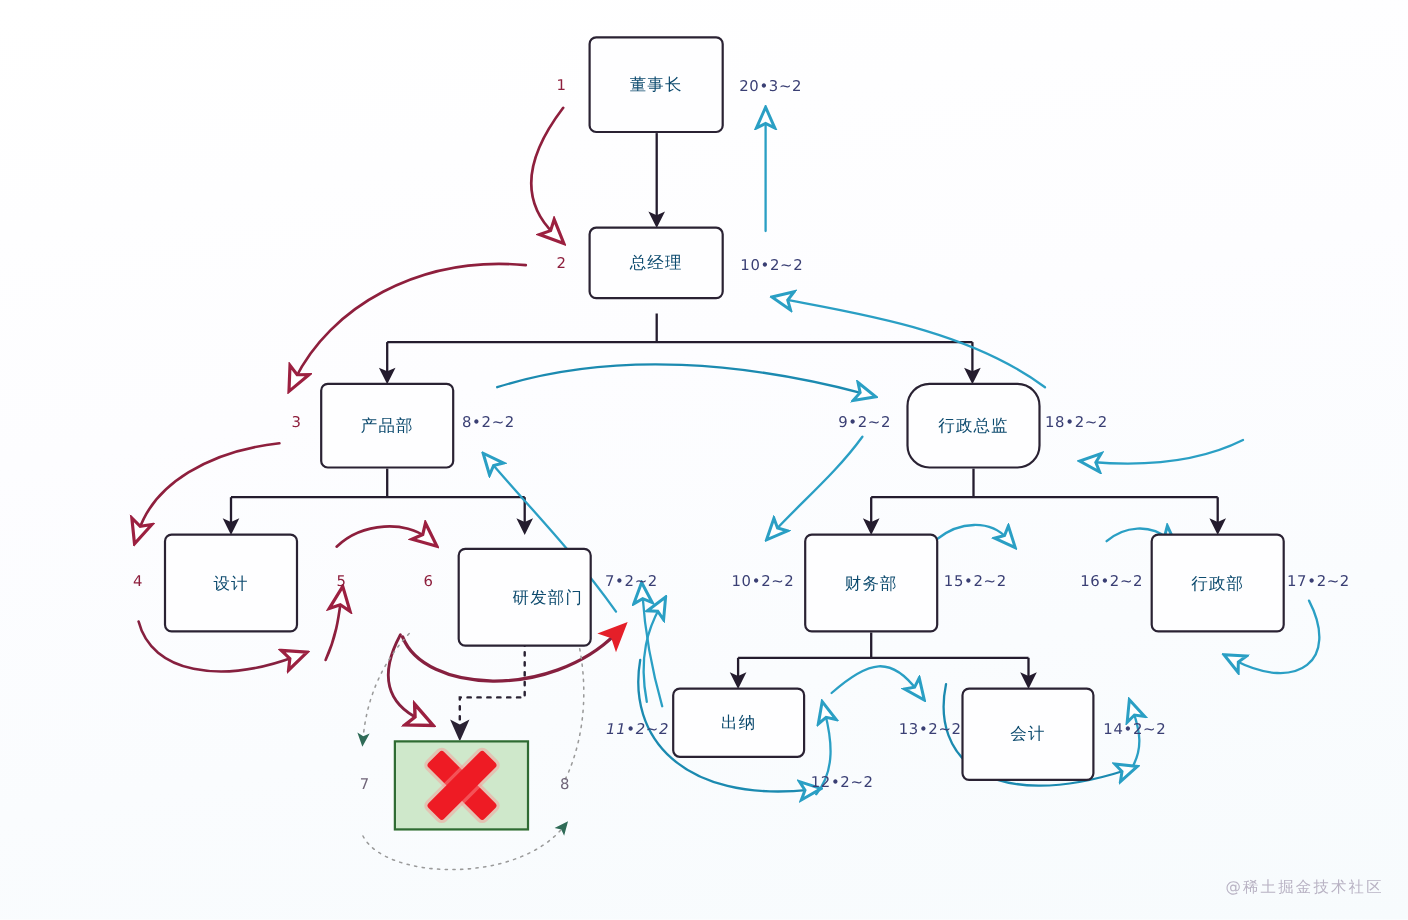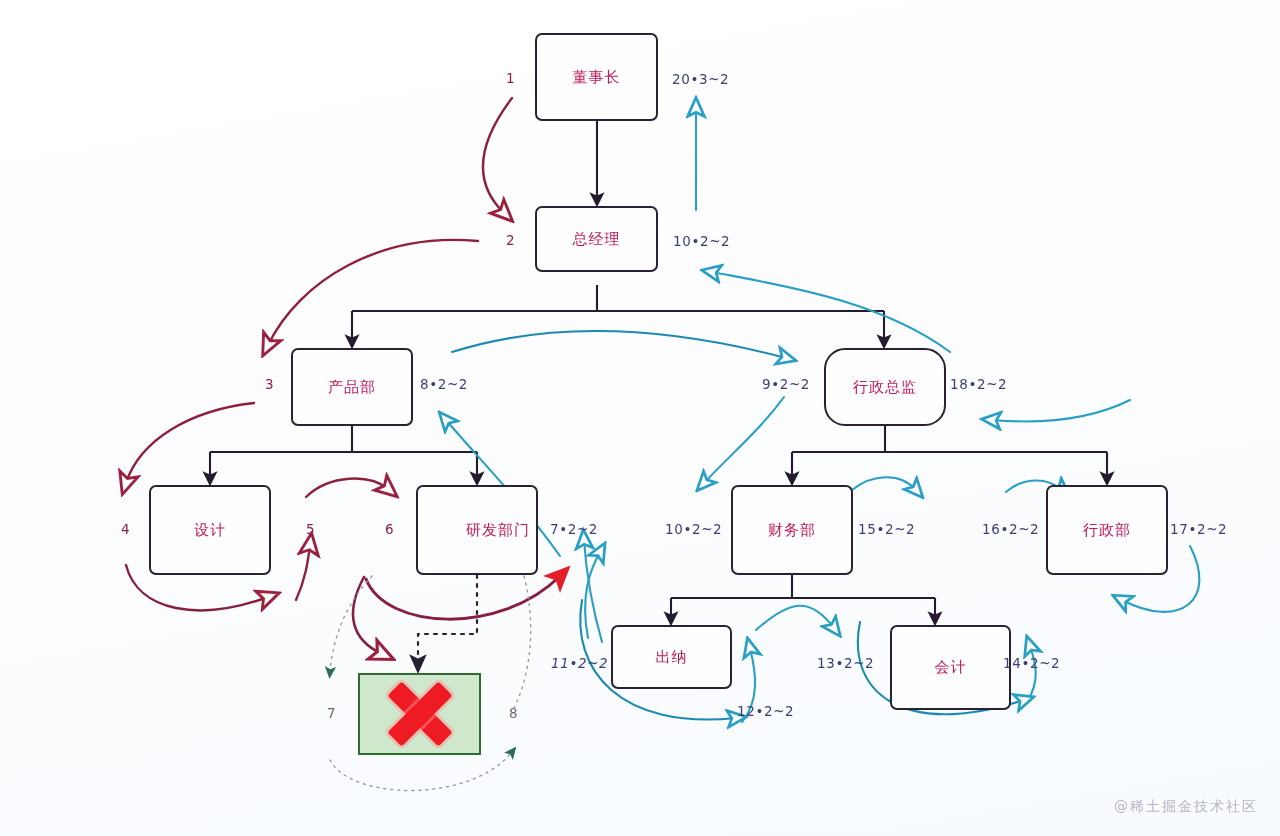--- a/index.html
+++ b/index.html
@@ -16,21 +16,21 @@
     background:linear-gradient(170deg,#ffffff 0%,#fdfdff 40%,#f7fbfd 100%);
   }
   svg#wires{position:absolute;left:0;top:0;width:1280px;height:836px;}
   .node{
     position:absolute;
     box-sizing:border-box;
     border:2.2px solid #2a2233;
     border-radius:7px;
     background:#fefeff;
     display:flex;align-items:center;justify-content:center;
-    color:#be185d;
+    color:#0c4a6e;
     font-size:15px;
     letter-spacing:1px;
     font-family:Liberation Mono, monospace;
   }
   .pruned{
     position:absolute;
     box-sizing:border-box;
     border:2px solid #2f6b33;
     background:#cfe8cb;
     display:flex;align-items:center;justify-content:center;
@@ -165,33 +165,33 @@
       </div>
       <div class="node" style="left: 291px; top: 348px; width: 122px; height: 78px;">
         <span>产品部</span>
       </div>
       <div class="node" style="left: 824px; top: 348px; width: 122px; height: 78px; border-radius: 21px;">
         <span>行政总监</span>
       </div>
       <div class="node" style="left: 149px; top: 485px; width: 122px; height: 90px;">
         <span>设计</span>
       </div>
-      <div class="node" style="left: 416px; top: 485px; width: 122px; height: 90px; padding-left: 42px;">
+      <div class="node" style="left: 416px; top: 498px; width: 122px; height: 90px; padding-left: 42px;">
         <span>研发部门</span>
       </div>
       <div class="node" style="left: 731px; top: 485px; width: 122px; height: 90px;">
         <span>财务部</span>
       </div>
       <div class="node" style="left: 1046px; top: 485px; width: 122px; height: 90px;">
         <span>行政部</span>
       </div>
       <div class="node" style="left: 611px; top: 625px; width: 121px; height: 64px;">
         <span>出纳</span>
       </div>
-      <div class="node" style="left: 874px; top: 625px; width: 121px; height: 85px; margin-left: 16px;">
+      <div class="node" style="left: 874px; top: 625px; width: 121px; height: 85px;">
         <span>会计</span>
       </div>
       <div class="pruned" style="left: 358px; top: 673px; width: 123px; height: 82px;">
         <div class="xmark">
           <i></i>
           <i></i>
         </div>
       </div>
     </div>
 

